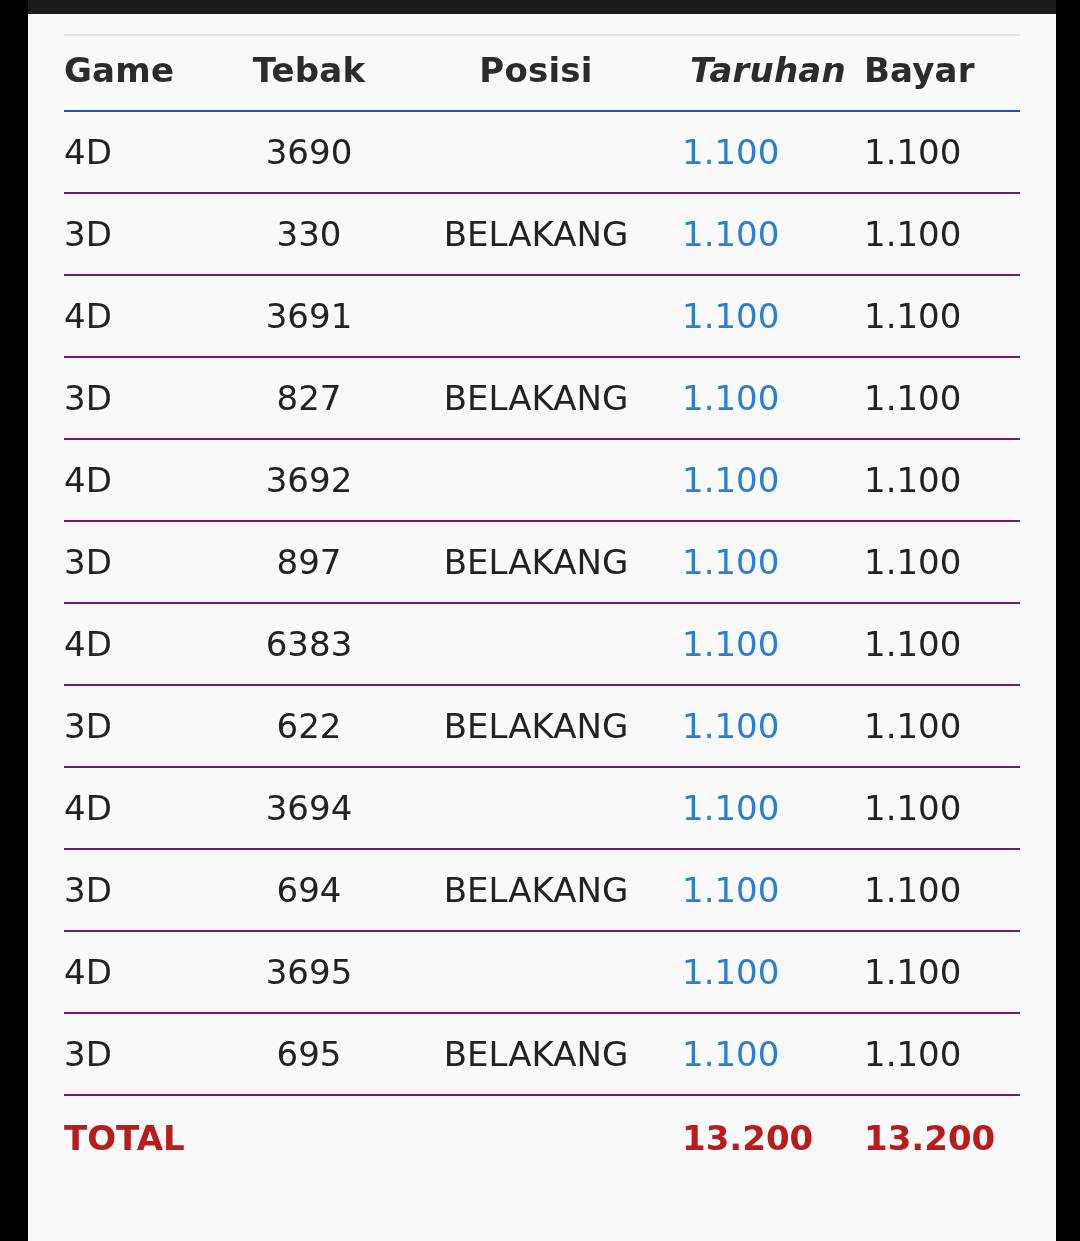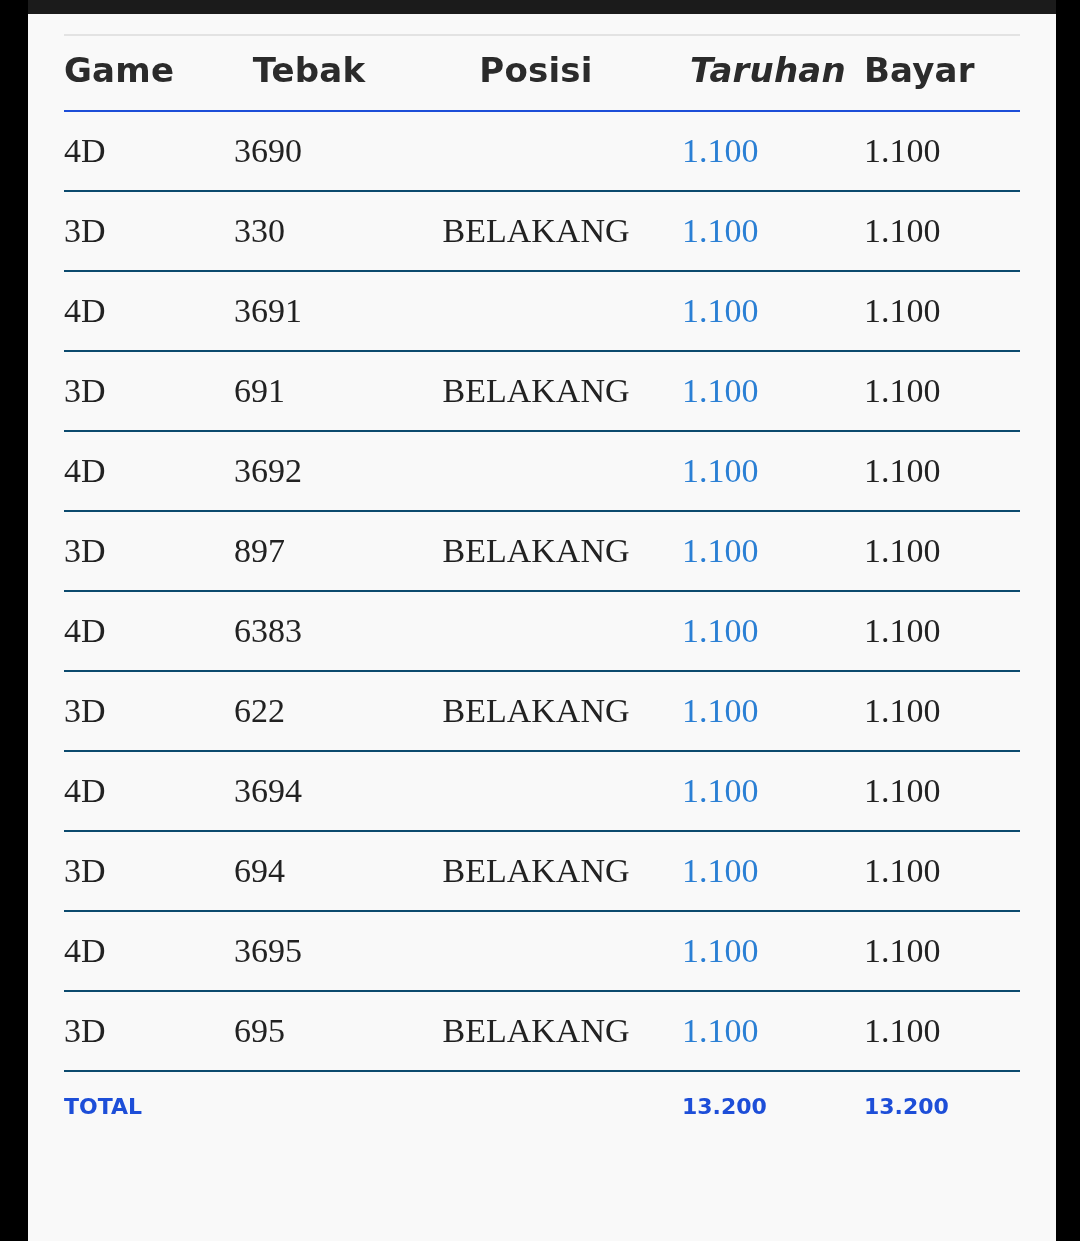--- a/index.html
+++ b/index.html
@@ -78,34 +78,33 @@
   }
   thead th.num { text-align: center; }
   thead th.pos { text-align: center; padding-left: 14px; }
   thead th.taruhan { text-align: center; padding-left: 8px; font-style: italic; }
   thead th.bayar { text-align: left; padding-left: 10px; }
 
   tbody td {
     font-size: 34px;
     color: #222222;
     padding: 20px 0 20px 0;
-    border-bottom: 2px solid #0c4a6e;
+    border-bottom: 2px solid #701a75;
     text-align: left;
     white-space: nowrap;
-    font-family: Liberation Serif, serif;
-  }
-  tbody td.num { text-align: left; }
+  }
+  tbody td.num { text-align: center; }
   tbody td.pos { text-align: center; padding-left: 14px; }
   tbody td.taruhan { text-align: left; padding-left: 8px; color: #2a7fd4; }
   tbody td.bayar { text-align: left; padding-left: 10px; }
 
   tfoot td {
-    font-size: 22px;
+    font-size: 34px;
     font-weight: bold;
-    color: #1d4ed8;
+    color: #b91c1c;
     padding: 22px 0 22px 0;
     text-align: left;
     white-space: nowrap;
   }
   tfoot td.taruhan { text-align: left; padding-left: 8px; }
   tfoot td.bayar { text-align: left; padding-left: 10px; }
 </style>
 </head>
 <body>
 
@@ -149,21 +148,21 @@
           </tr>
           <tr>
             <td>4D</td>
             <td class="num">3691</td>
             <td class="pos"></td>
             <td class="taruhan">1.100</td>
             <td class="bayar">1.100</td>
           </tr>
           <tr>
             <td>3D</td>
-            <td class="num">691</td>
+            <td class="num">827</td>
             <td class="pos">BELAKANG</td>
             <td class="taruhan">1.100</td>
             <td class="bayar">1.100</td>
           </tr>
           <tr>
             <td>4D</td>
             <td class="num">3692</td>
             <td class="pos"></td>
             <td class="taruhan">1.100</td>
             <td class="bayar">1.100</td>

